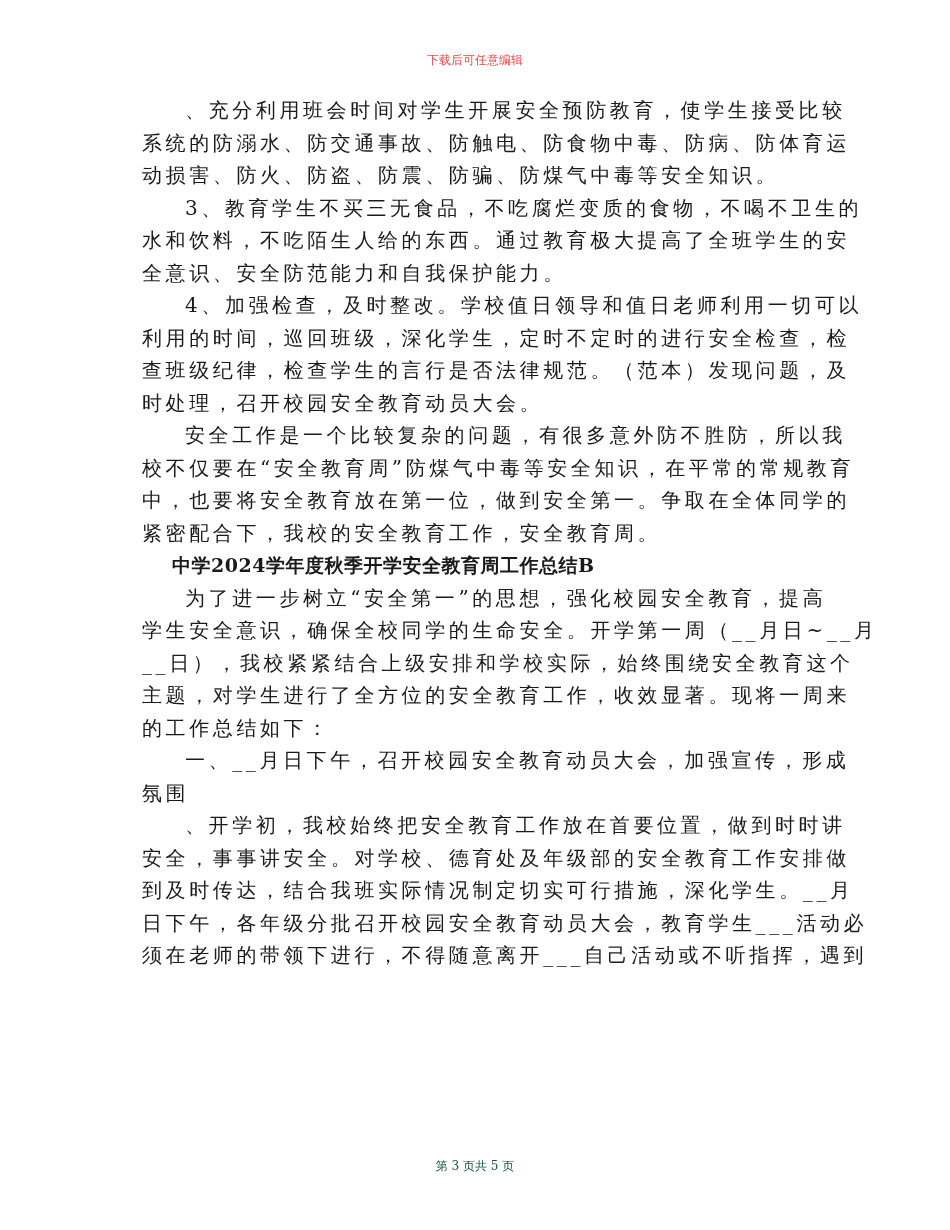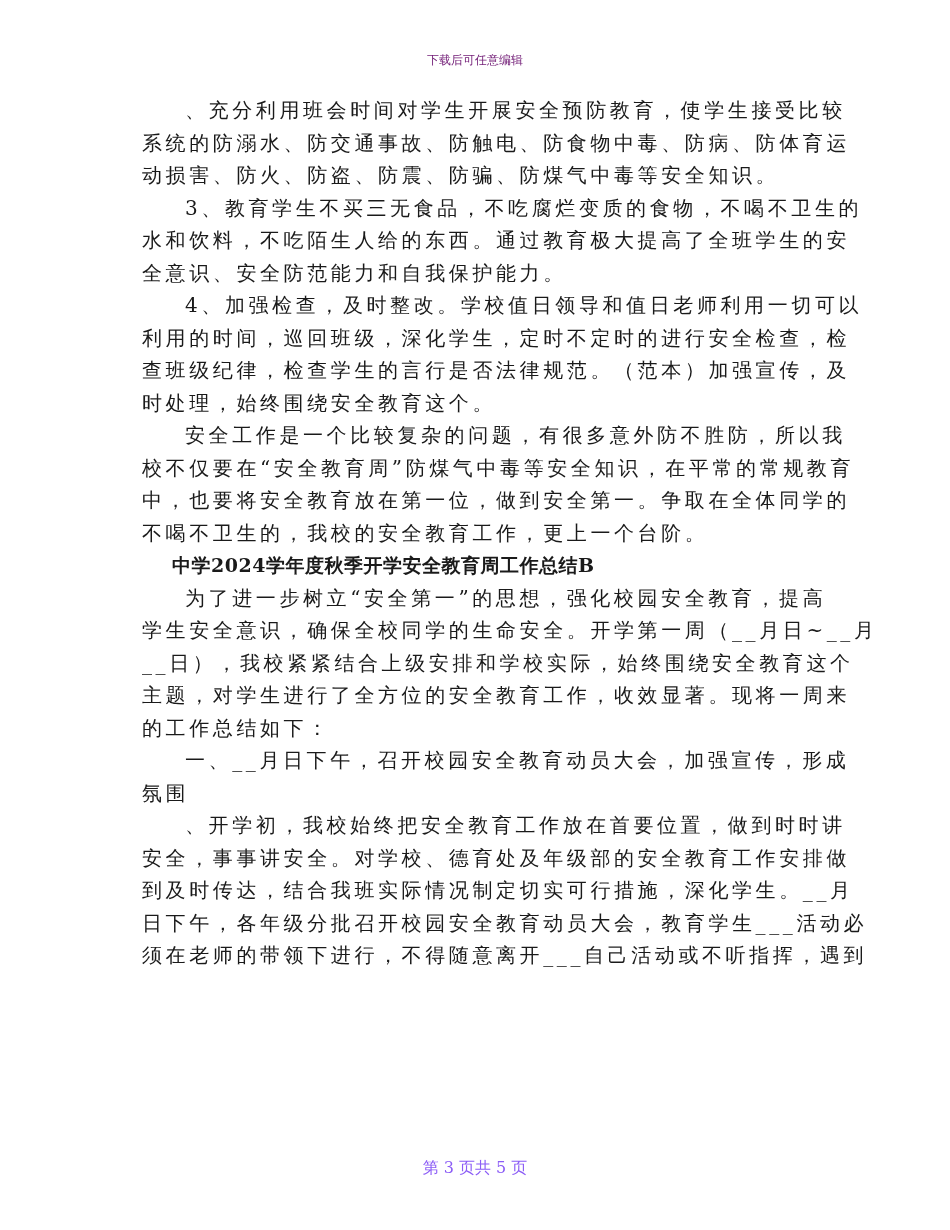--- a/index.html
+++ b/index.html
@@ -1,21 +1,21 @@
 <!DOCTYPE html>
 <html><head>
   <meta charset="utf-8">
   <style>
     html, body { margin: 0; padding: 0; background: #ffffff; }
     body { width: 950px; height: 1230px; position: relative; overflow: hidden;
            font-family: "DejaVu Serif", "Liberation Serif", serif; color: #1a1a1a; }
     .header { position: absolute; top: 52px; left: 0; width: 950px; text-align: center;
-              font-size: 12px; color: #701a75; }
+              font-size: 12px; color: #ef4444; }
     .footer { position: absolute; top: 1158px; left: 0; width: 950px; text-align: center;
-              font-size: 16px; color: #8b5cf6; }
+              font-size: 12px; color: #14532d; }
     .content { position: absolute; top: 94px; left: 142px; width: 670px; }
     .line { height: 32.5px; line-height: 32.5px; font-size: 20px; white-space: nowrap;
             letter-spacing: 3.6px; }
     .indent { padding-left: 43px; }
     .title { font-weight: bold; letter-spacing: 0.5px; font-size: 19px;
              padding-left: 30px; }
   </style>
 </head>
 <body>
 
@@ -23,26 +23,26 @@
 
 <div class="content" id="content">
     <div class="line indent">、充分利用班会时间对学生开展安全预防教育，使学生接受比较</div>
     <div class="line">系统的防溺水、防交通事故、防触电、防食物中毒、防病、防体育运</div>
     <div class="line">动损害、防火、防盗、防震、防骗、防煤气中毒等安全知识。</div>
     <div class="line indent">3、教育学生不买三无食品，不吃腐烂变质的食物，不喝不卫生的</div>
     <div class="line">水和饮料，不吃陌生人给的东西。通过教育极大提高了全班学生的安</div>
     <div class="line">全意识、安全防范能力和自我保护能力。</div>
     <div class="line indent">4、加强检查，及时整改。学校值日领导和值日老师利用一切可以</div>
     <div class="line">利用的时间，巡回班级，深化学生，定时不定时的进行安全检查，检</div>
-    <div class="line">查班级纪律，检查学生的言行是否法律规范。（范本）加强宣传，及</div>
-    <div class="line">时处理，始终围绕安全教育这个。</div>
+    <div class="line">查班级纪律，检查学生的言行是否法律规范。（范本）发现问题，及</div>
+    <div class="line">时处理，召开校园安全教育动员大会。</div>
     <div class="line indent">安全工作是一个比较复杂的问题，有很多意外防不胜防，所以我</div>
     <div class="line">校不仅要在“安全教育周”防煤气中毒等安全知识，在平常的常规教育</div>
     <div class="line">中，也要将安全教育放在第一位，做到安全第一。争取在全体同学的</div>
-    <div class="line">不喝不卫生的，我校的安全教育工作，更上一个台阶。</div>
+    <div class="line">紧密配合下，我校的安全教育工作，安全教育周。</div>
     <div class="line title">中学2024学年度秋季开学安全教育周工作总结B</div>
     <div class="line indent">为了进一步树立“安全第一”的思想，强化校园安全教育，提高</div>
     <div class="line">学生安全意识，确保全校同学的生命安全。开学第一周（__月日~__月</div>
     <div class="line">__日），我校紧紧结合上级安排和学校实际，始终围绕安全教育这个</div>
     <div class="line">主题，对学生进行了全方位的安全教育工作，收效显著。现将一周来</div>
     <div class="line">的工作总结如下：</div>
     <div class="line indent">一、__月日下午，召开校园安全教育动员大会，加强宣传，形成</div>
     <div class="line">氛围</div>
     <div class="line indent">、开学初，我校始终把安全教育工作放在首要位置，做到时时讲</div>
     <div class="line">安全，事事讲安全。对学校、德育处及年级部的安全教育工作安排做</div>

